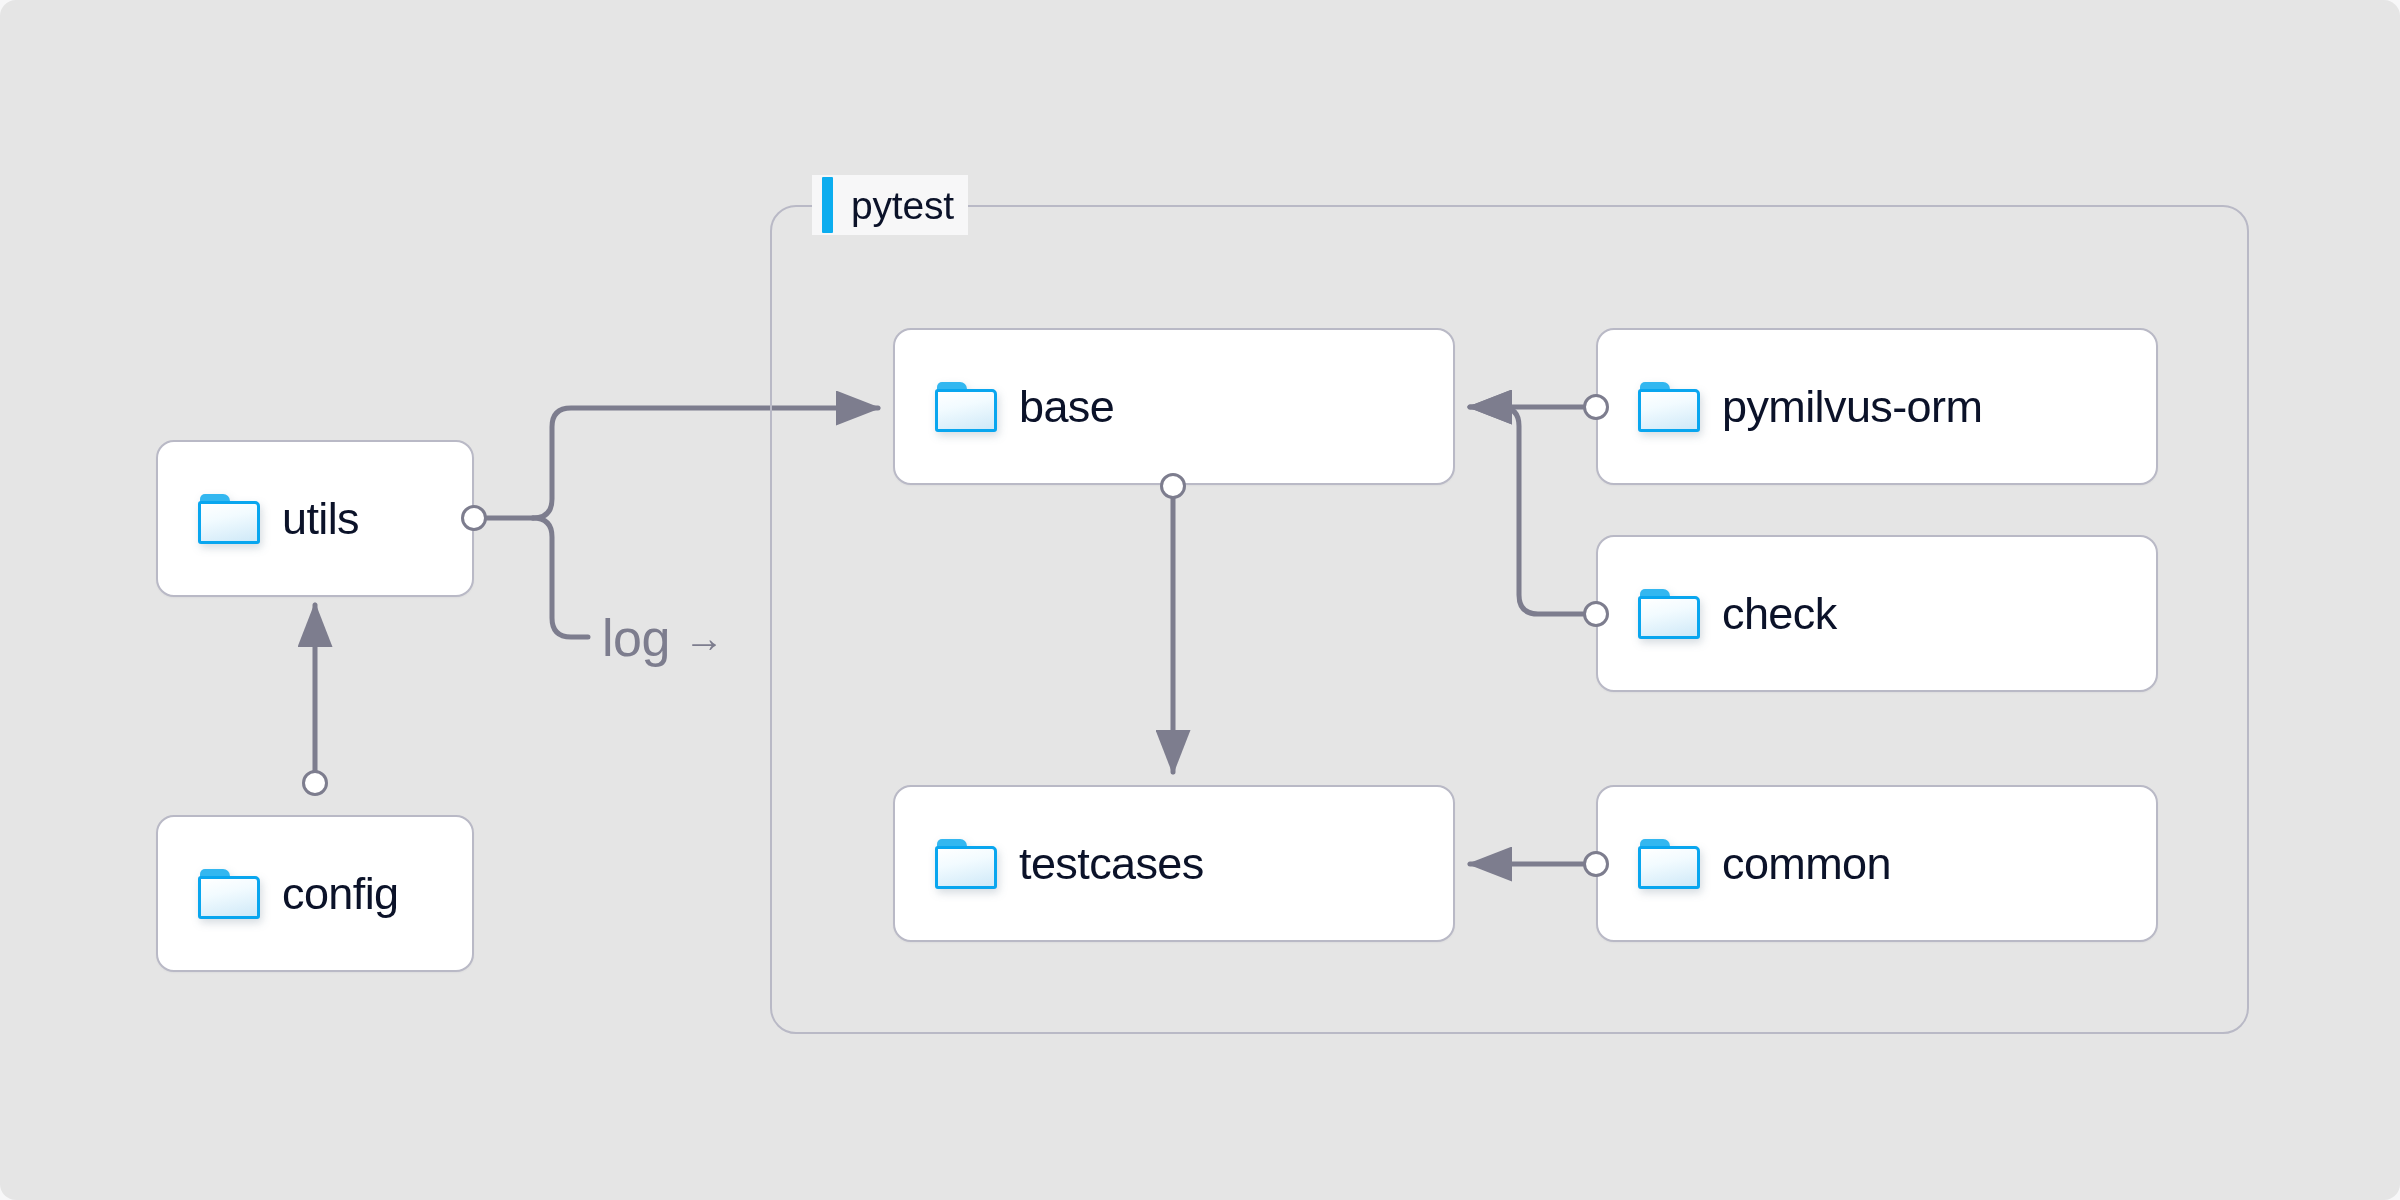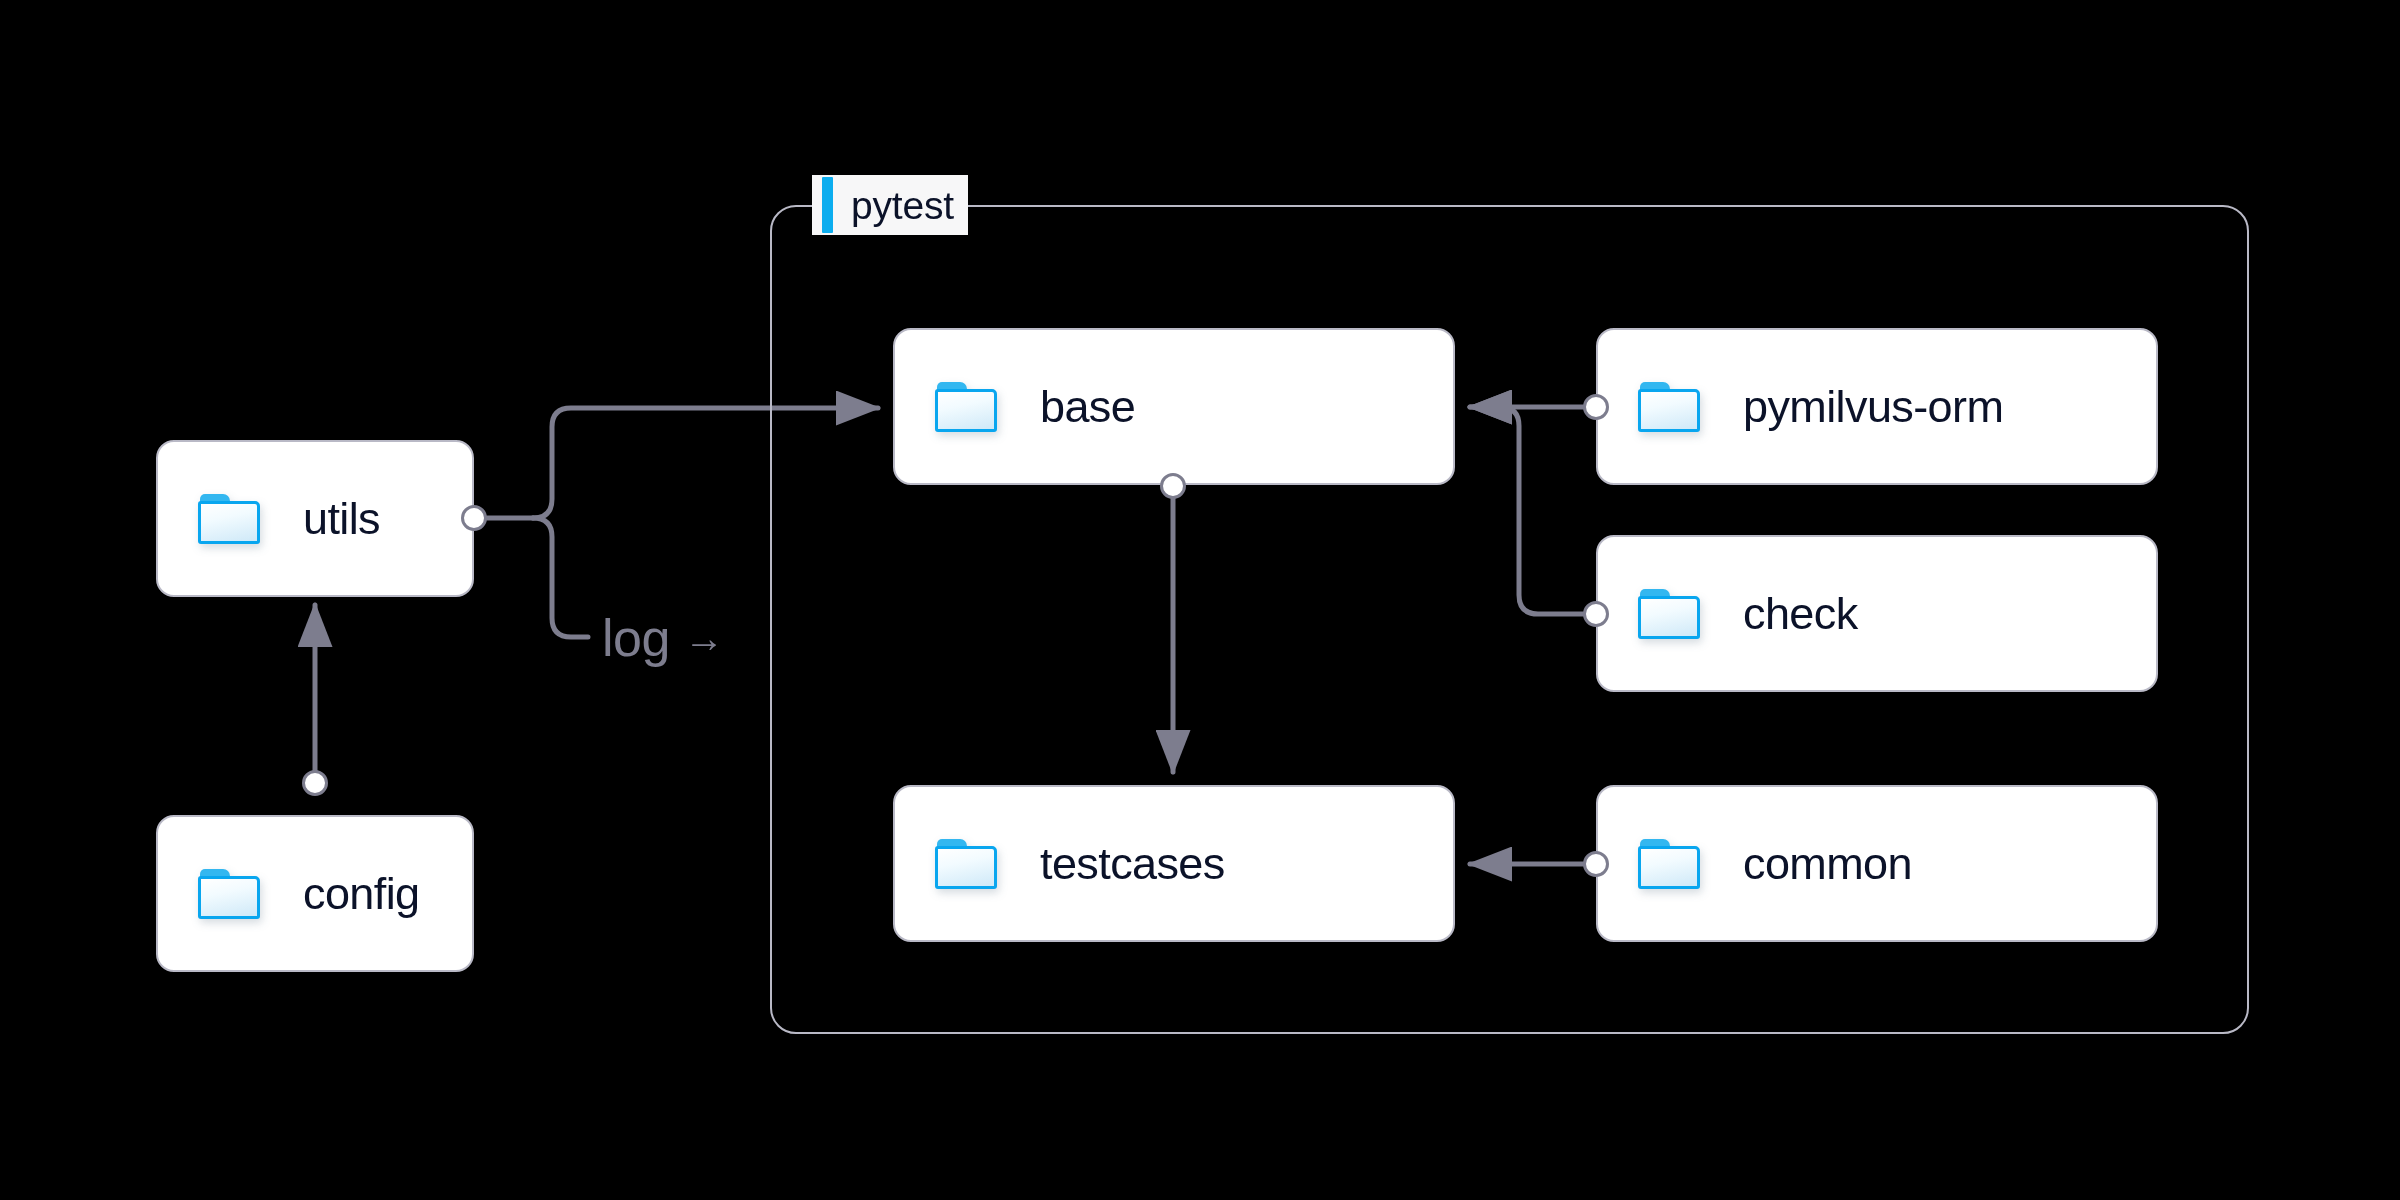--- a/index.html
+++ b/index.html
@@ -9,22 +9,23 @@
     background: #f7f7f8;
   }
   body {
     font-family: "Liberation Sans", sans-serif;
     -webkit-font-smoothing: antialiased;
   }
   #canvas {
     position: relative;
     width: 2400px;
     height: 1200px;
-    background: #000000;
+    background: #e5e5e5;
     overflow: hidden;
+    border-radius: 16px;
   }
 
   
   #edges {
     position: absolute;
     left: 0; top: 0;
     width: 2400px;
     height: 1200px;
     z-index: 1;
     pointer-events: none;
@@ -71,21 +72,21 @@
     border: 2px solid #b9b9c6;
     border-radius: 18px;
     display: flex;
     align-items: center;
     z-index: 4;
     box-shadow: 0 1px 2px rgba(20,20,40,0.04);
   }
   .node-inner {
     display: flex;
     align-items: center;
-    gap: 43px;
+    gap: 22px;
     padding-left: 40px;
   }
   .node-label {
     font-size: 45px;
     color: #0b1229;
     letter-spacing: -0.6px;
     white-space: nowrap;
     line-height: 1;
   }
 

